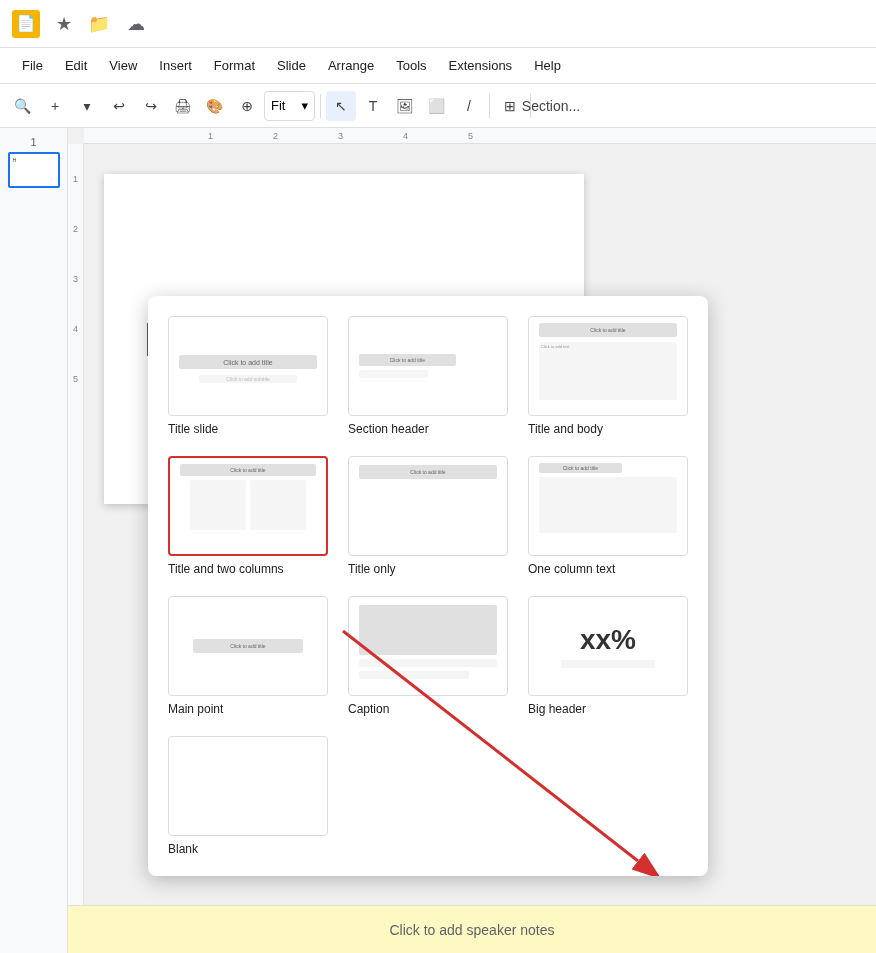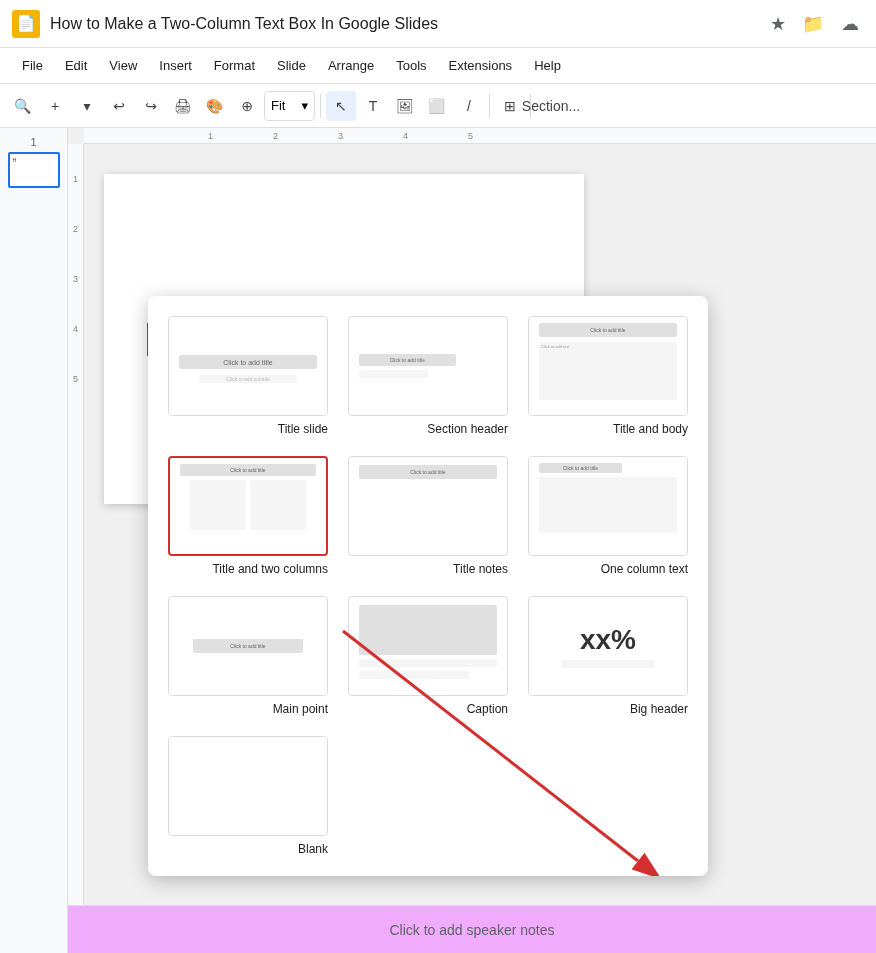--- a/index.html
+++ b/index.html
@@ -200,21 +200,21 @@
       color: #333;
     }
 
     
     .speaker-notes {
       position: absolute;
       bottom: 0;
       left: 0;
       right: 0;
       height: 48px;
-      background: #f0abfc;
+      background: #fef9c3;
       border-top: 1px solid #e0e0e0;
       display: flex;
       align-items: center;
       justify-content: center;
       font-size: 14px;
       color: #5f6368;
       cursor: pointer;
     }
 
     
@@ -230,21 +230,21 @@
       padding: 16px;
     }
     .layout-grid {
       display: grid;
       grid-template-columns: repeat(3, 1fr);
       gap: 12px;
     }
     .layout-item {
       display: flex;
       flex-direction: column;
-      align-items: flex-end;
+      align-items: flex-start;
       gap: 6px;
       cursor: pointer;
       padding: 4px;
       border-radius: 4px;
     }
     .layout-preview {
       width: 160px;
       height: 100px;
       border: 1px solid #dadce0;
       border-radius: 4px;
@@ -452,21 +452,20 @@
       border-radius: 2px;
       font-size: 4px; color: #999;
       padding: 2px;
     }
   </style>
 </head>
 <body>
 
 <div class="title-bar">
   <div class="app-icon">📄</div>
-  <span class="doc-title">How to Make a Two-Column Text Box In Google Slides</span>
   <div class="title-icons">
     <div class="title-icon-btn">★</div>
     <div class="title-icon-btn">📁</div>
     <div class="title-icon-btn">☁</div>
   </div>
 </div>
 
 <div class="menu-bar">
   <div class="menu-item">File</div>
   <div class="menu-item">Edit</div>
@@ -588,21 +587,21 @@
           </div>
           <div class="layout-label">Title and two columns</div>
         </div>
 
         <div class="layout-item">
           <div class="layout-preview">
             <div class="prev-title-only">
               <div class="prev-title-only-bar">Click to add title</div>
             </div>
           </div>
-          <div class="layout-label">Title notes</div>
+          <div class="layout-label">Title only</div>
         </div>
 
         <div class="layout-item">
           <div class="layout-preview">
             <div class="prev-one-col">
               <div class="prev-one-title">Click to add title</div>
               <div class="prev-one-body"></div>
             </div>
           </div>
           <div class="layout-label">One column text</div>

